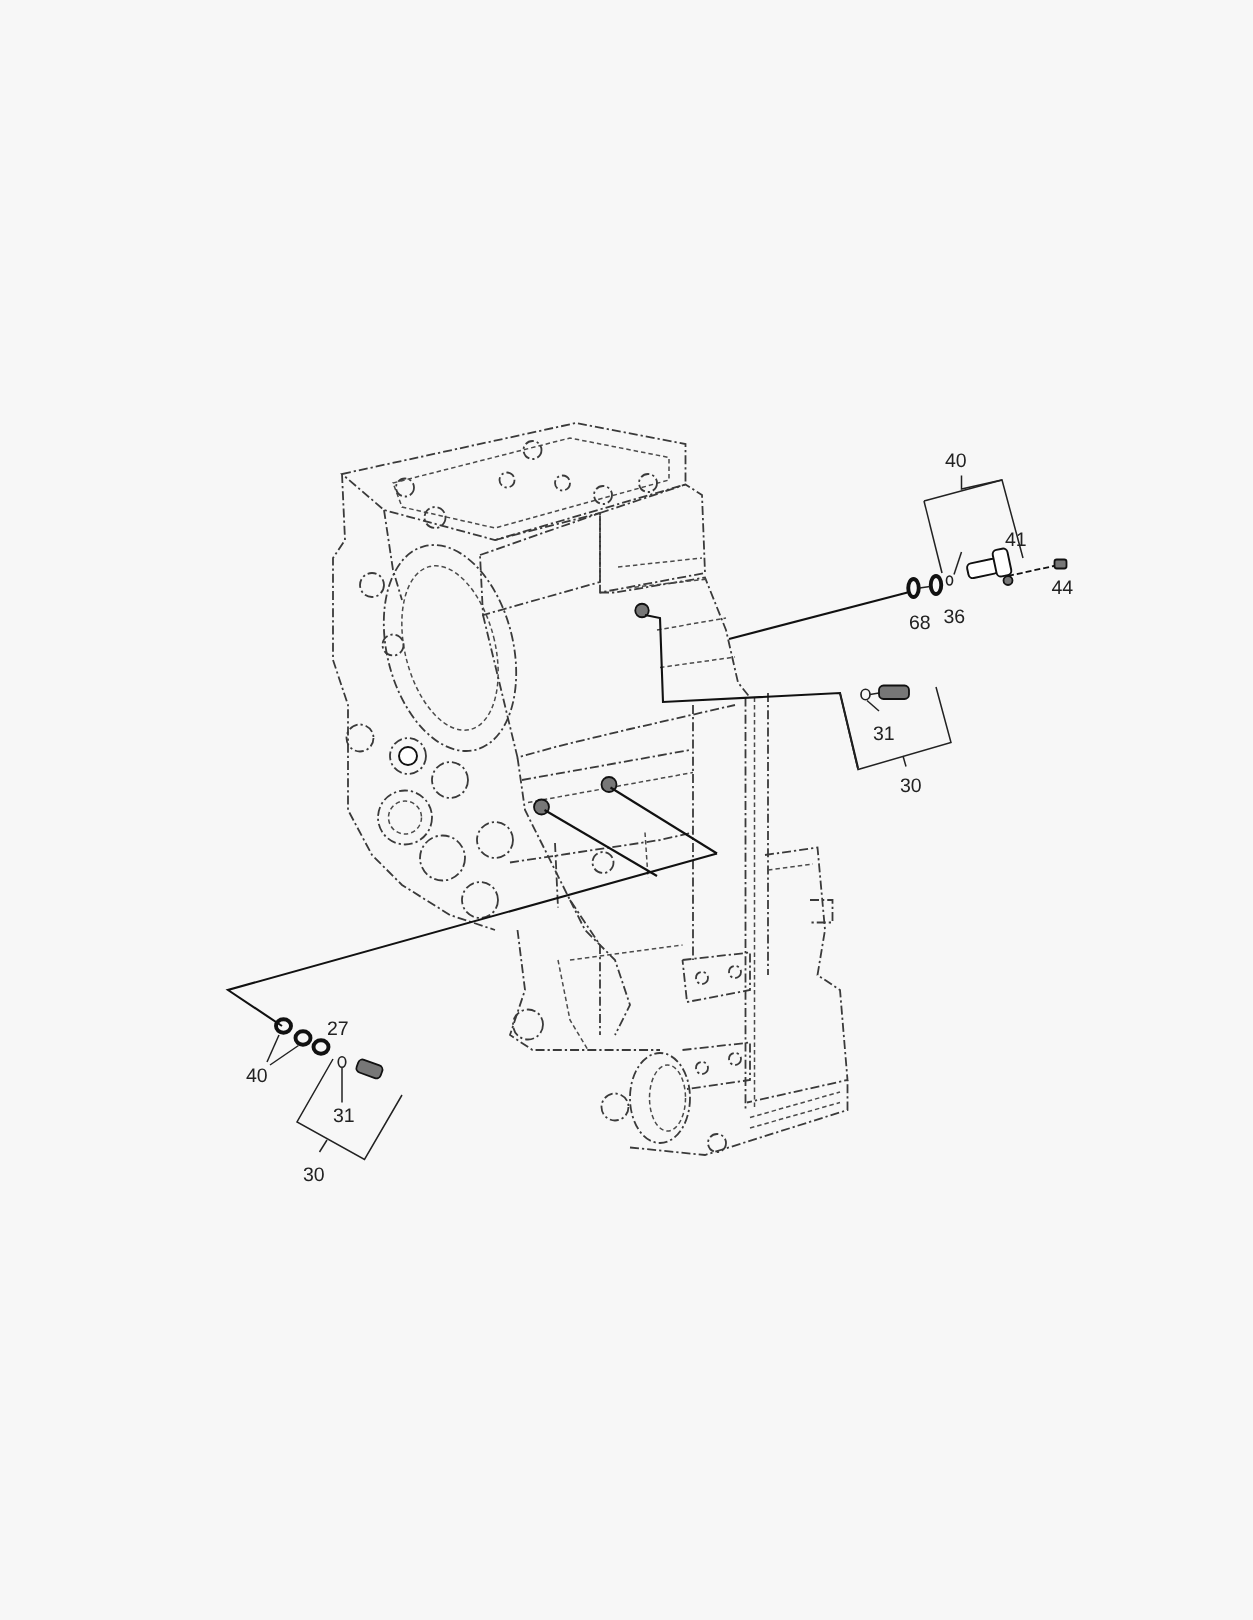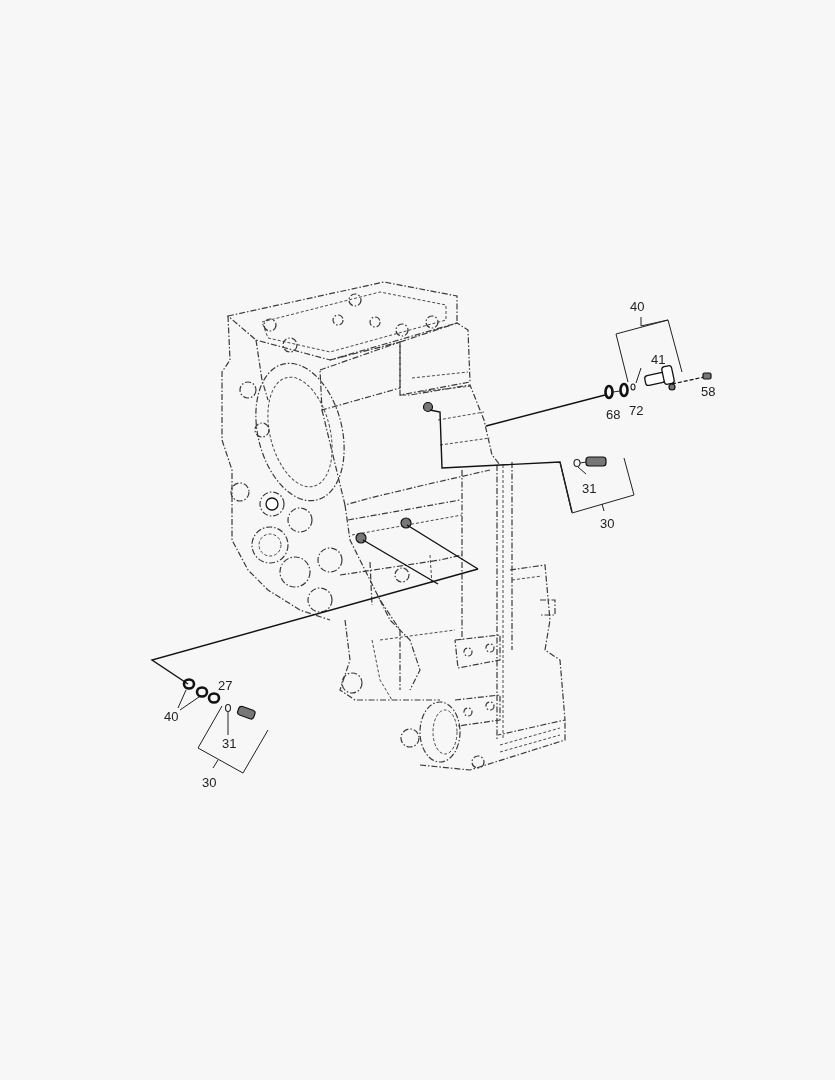--- a/index.html
+++ b/index.html
@@ -156,23 +156,23 @@
       <ellipse class="oring" cx="228" cy="708" rx="2.5" ry="3.5"></ellipse>
       <line class="thin" x1="228" y1="712" x2="228" y2="735"></line>
       <rect class="bolt" x="238" y="708" width="17" height="9" rx="3" transform="rotate(20 246 712)"></rect>
       <polyline class="thin" points="222,706 198,748 243,773 268,730"></polyline>
       <line class="thin" x1="218" y1="760" x2="213" y2="768"></line>
     </g>
   </svg>
 
   
   <span class="lbl" style="left:630px;top:300px;">40</span>
-  <span class="lbl" style="left:651px;top:353px;">41</span>
-  <span class="lbl" style="left:629px;top:404px;">72</span>
+  <span class="lbl" style="left:670px;top:353px;">41</span>
+  <span class="lbl" style="left:629px;top:404px;">36</span>
   <span class="lbl" style="left:606px;top:408px;">68</span>
-  <span class="lbl" style="left:701px;top:385px;">58</span>
+  <span class="lbl" style="left:701px;top:385px;">44</span>
   <span class="lbl" style="left:582px;top:482px;">31</span>
   <span class="lbl" style="left:600px;top:517px;">30</span>
   <span class="lbl" style="left:218px;top:679px;">27</span>
   <span class="lbl" style="left:164px;top:710px;">40</span>
   <span class="lbl" style="left:222px;top:737px;">31</span>
   <span class="lbl" style="left:202px;top:776px;">30</span>
 </div>
 
 </body></html>

